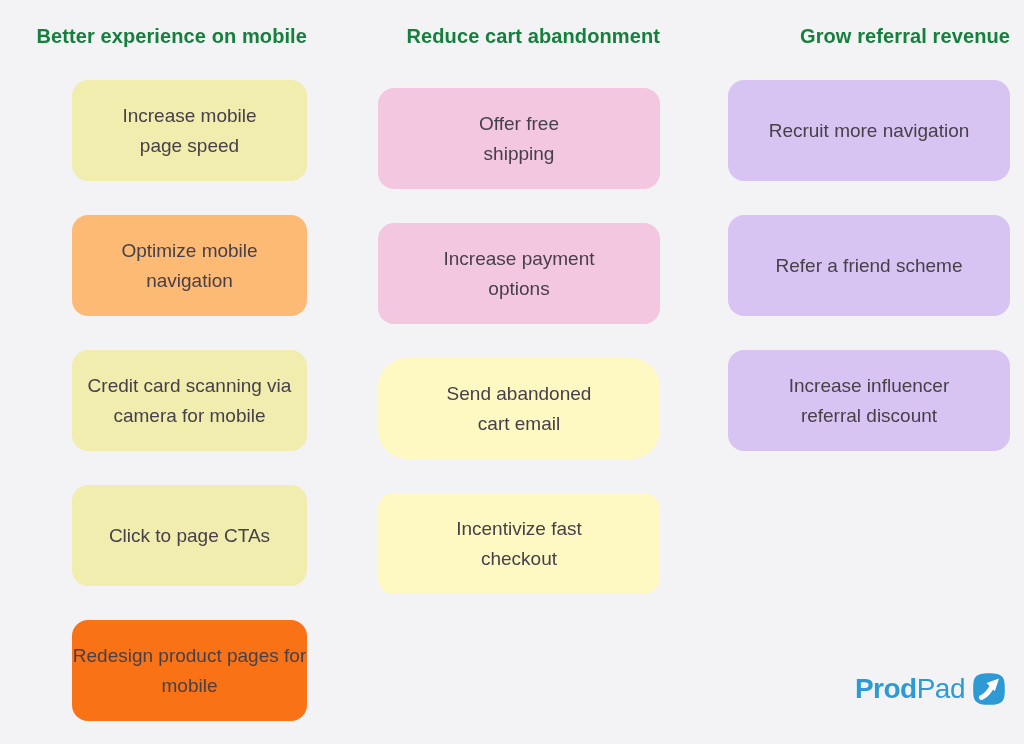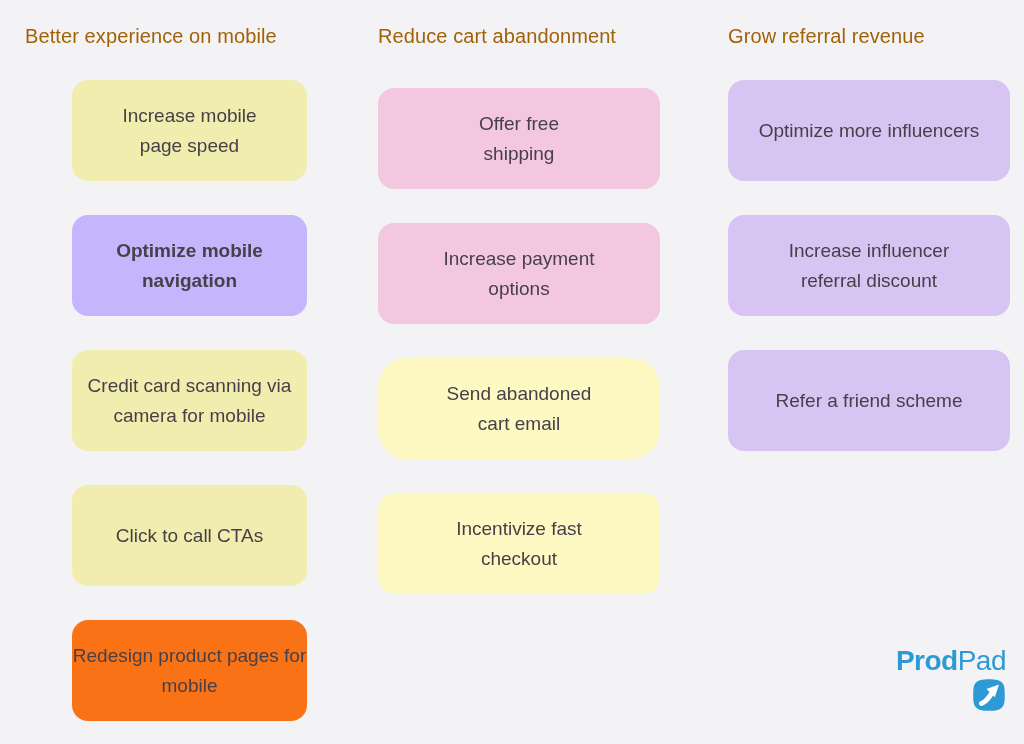--- a/index.html
+++ b/index.html
@@ -24,24 +24,24 @@
     width: 282px;
     display: flex;
     flex-direction: column;
   }
   .column.col-2 { margin-left: 71px; }
   .column.col-3 { margin-left: 68px; }
   .col-header {
     margin: 0 0 33px 0;
     height: 22px;
     line-height: 22px;
-    text-align: left;
+    text-align: right;
     font-size: 20px;
-    font-weight: 400;
-    color: #a16207;
+    font-weight: 700;
+    color: #15803d;
     letter-spacing: 0.1px;
   }
   .card {
     height: 101px;
     margin-bottom: 34px;
     border-radius: 16px;
     display: flex;
     align-items: center;
     justify-content: center;
   }
@@ -52,24 +52,23 @@
     line-height: 30px;
     color: #474049;
   }
   .card.yellow { background: #F0EDAF; margin-left: 47px; }
   .card.pink   { background: #F3C7DF; }
   .card.purple { background: #D8C4F2; }
 
   .logo {
     position: absolute;
     right: 18px;
-    bottom: 32px;
+    bottom: 38px;
     display: flex;
-    align-items: flex-end;
-    flex-direction: column;
+    align-items: center;
   }
   .logo-text {
     font-size: 28px;
     letter-spacing: -0.5px;
     color: #2E9AD5;
     line-height: 34px;
   }
   .logo-text .bold  { font-weight: 700; }
   .logo-text .light { font-weight: 400; }
   .logo-mark {
@@ -83,30 +82,30 @@
 <body style="background: rgb(243, 243, 245);">
 
 <main class="board">
 
   <section class="column col-1">
     <h2 class="col-header">Better experience on mobile</h2>
     <div class="card yellow" style="background: rgb(240, 237, 175);">
       <span class="card-text">Increase mobile
 page speed</span>
     </div>
-    <div class="card yellow" style="background: #c4b5fd; font-weight: bold;">
+    <div class="card yellow" style="background: #fdba74;">
       <span class="card-text">Optimize mobile
 navigation</span>
     </div>
     <div class="card yellow" style="background: rgb(240, 237, 175);">
       <span class="card-text">Credit card scanning via
 camera for mobile</span>
     </div>
     <div class="card yellow" style="background: rgb(240, 237, 175);">
-      <span class="card-text">Click to call CTAs</span>
+      <span class="card-text">Click to page CTAs</span>
     </div>
     <div class="card yellow" style="background: #f97316;">
       <span class="card-text">Redesign product pages for
 mobile</span>
     </div>
   </section>
 
   <section class="column col-2">
     <h2 class="col-header">Reduce cart abandonment</h2>
     <div class="card pink" style="background: rgb(243, 199, 223); margin-top: 8px;">
@@ -123,28 +122,28 @@
     </div>
     <div class="card pink" style="background: #fef9c3;">
       <span class="card-text">Incentivize fast
 checkout</span>
     </div>
   </section>
 
   <section class="column col-3">
     <h2 class="col-header">Grow referral revenue</h2>
     <div class="card purple" style="background: rgb(216, 196, 242);">
-      <span class="card-text">Optimize more influencers</span>
+      <span class="card-text">Recruit more navigation</span>
+    </div>
+    <div class="card purple" style="background: rgb(216, 196, 242);">
+      <span class="card-text">Refer a friend scheme</span>
     </div>
     <div class="card purple" style="background: rgb(216, 196, 242);">
       <span class="card-text">Increase influencer
 referral discount</span>
-    </div>
-    <div class="card purple" style="background: rgb(216, 196, 242);">
-      <span class="card-text">Refer a friend scheme</span>
     </div>
   </section>
 
 </main>
 
 <div class="logo">
   <span class="logo-text"><span class="bold">Prod</span><span class="light">Pad</span></span>
   <svg class="logo-mark" viewBox="0 0 34 34" aria-hidden="true">
     <path fill="#2E9AD5" d="M17 1.2 C24 1.2 27.6 2.2 30 4.6 C32.4 7 32.8 10.5 32.8 17 C32.8 23.5 32.4 27 30 29.4 C27.6 31.8 24 32.8 17 32.8 C10 32.8 6.4 31.8 4 29.4 C1.6 27 1.2 23.5 1.2 17 C1.2 10.5 1.6 7 4 4.6 C6.4 2.2 10 1.2 17 1.2 Z"></path>
     <path d="M9.5 25.5 C 13 24 16.5 20.5 19.5 15.5" stroke="#ffffff" stroke-width="5" fill="none" stroke-linecap="round"></path>

